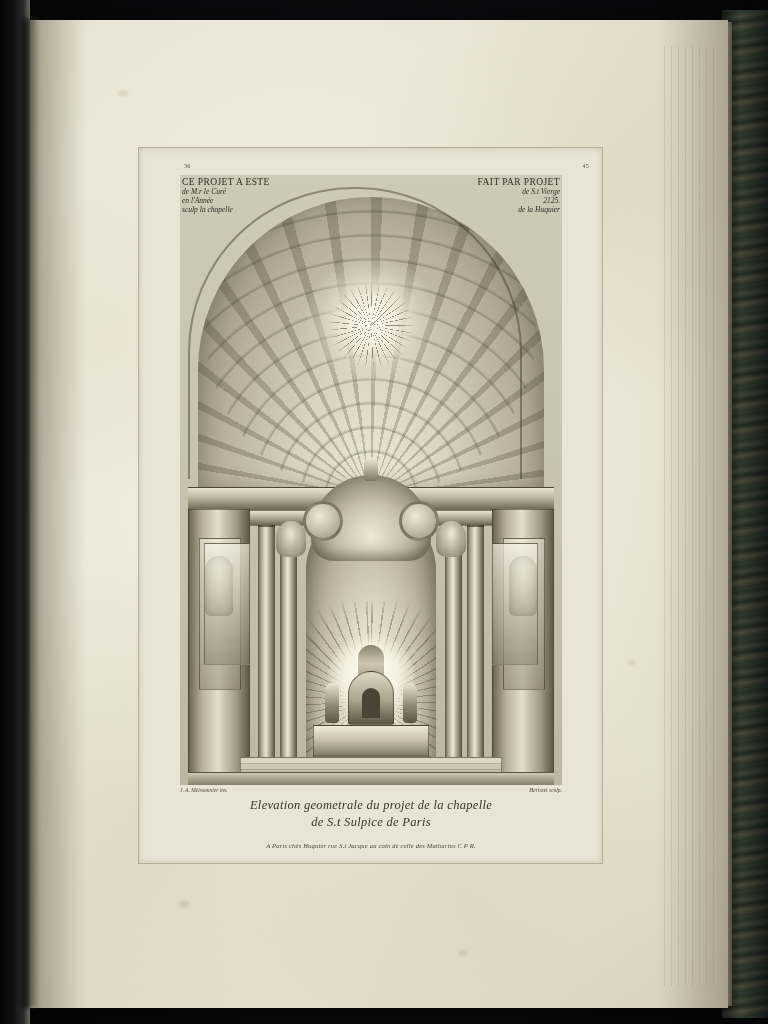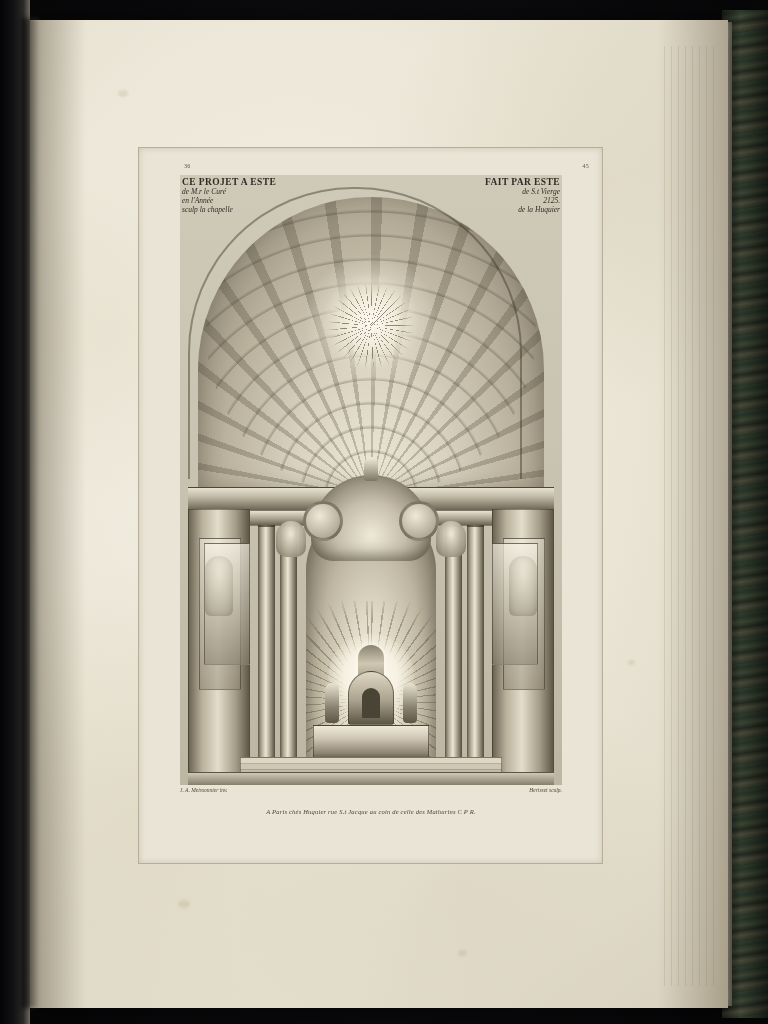--- a/index.html
+++ b/index.html
@@ -150,21 +150,21 @@
   .eng-head {
     position: absolute;
     top: 2px; left: 0; width: 382px;
     display: flex; justify-content: space-between;
     padding: 0 2px;
     box-sizing: border-box;
     z-index: 6;
   }
   .eng-head .col { color: #2f2c25; }
   .eng-head .line1 {
-    font-size: 9.5px; letter-spacing: 0.4px; font-weight: 700;
+    font-size: 9.5px; letter-spacing: 0.4px; font-weight: 400;
     white-space: nowrap;
   }
   .eng-head .sub {
     font-size: 7.5px; font-style: italic; white-space: nowrap;
   }
   .eng-head .left { text-align: left; }
   .eng-head .right { text-align: right; }
 
   
   .arch-bg {
@@ -569,34 +569,36 @@
         <div class="base-band"></div>
 
         <div class="eng-head">
           <div class="col left">
             <div class="line1">CE PROJET A ESTE</div>
             <div class="sub">de M.r le Curé</div>
             <div class="sub">en l'Année</div>
             <div class="sub">sculp la chapelle</div>
           </div>
           <div class="col right">
-            <div class="line1">FAIT PAR ESTE</div>
+            <div class="line1">FAIT PAR PROJET</div>
             <div class="sub">de S.t Vierge</div>
             <div class="sub">2125.</div>
             <div class="sub">de la Huquier</div>
           </div>
         </div>
       </div>
 
       <div class="credits">
         <span>J. A. Meissonnier inv.</span>
         <span>Herisset sculp.</span>
       </div>
 
       <div class="title-block">
+        <div class="title-line">Elevation geometrale du projet de la chapelle</div>
+        <div class="title-line">de S.t Sulpice de Paris</div>
         <div class="imprint">A Paris chés Huquier rue S.t Jacque au coin de celle des Mathurins C P R.</div>
       </div>
     </div>
   </div>
 
   <div class="gutter-left">
     <div class="gutter-left-inner"></div>
   </div>
 
 </div>

